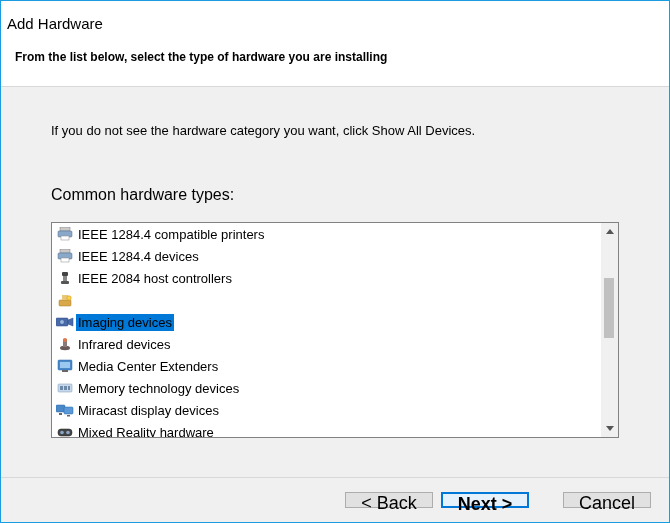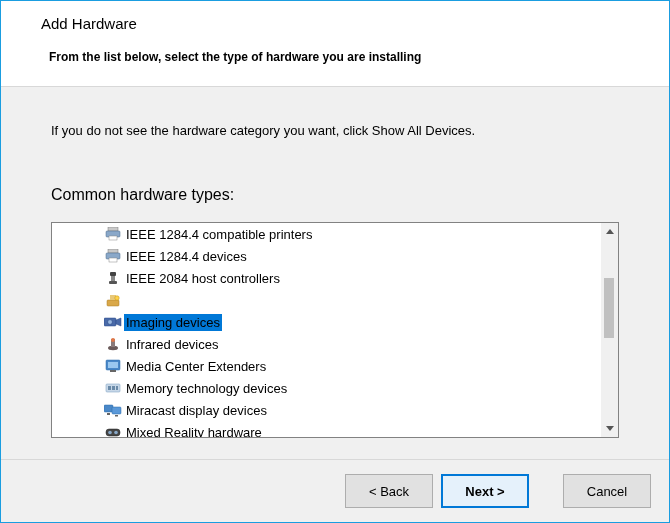--- a/index.html
+++ b/index.html
@@ -8,21 +8,21 @@
     font-size: 12px;
     background: #fff;
     width: 670px;
     height: 523px;
     border: 1px solid #1a9de0;
     display: flex;
     flex-direction: column;
     overflow: hidden;
   }
   .header {
-    padding: 14px 22px 22px 40px;
+    padding: 14px 22px 22px 6px;
     background: #fff;
   }
   .title {
     font-size: 15px;
     color: #000;
     margin-bottom: 18px;
   }
   .instruction {
     font-size: 12px;
     font-weight: bold;
@@ -50,21 +50,20 @@
   .listbox {
     background: #fff;
     border: 1px solid #828282;
     height: 216px;
     display: flex;
     overflow: hidden;
   }
   .list-inner {
     flex: 1;
     overflow: hidden;
-    margin-left: 48px;
   }
   .item {
     display: flex;
     align-items: center;
     height: 22px;
     padding-left: 4px;
     white-space: nowrap;
   }
   .item .ic {
     width: 18px;
@@ -111,24 +110,24 @@
   .footer {
     border-top: 1px solid #d8d8d8;
     background: #f0f0f0;
     padding: 14px 18px;
     display: flex;
     justify-content: flex-end;
     gap: 8px;
   }
   .btn {
     min-width: 88px;
-    height: 34px;
+    height: 16px;
     background: #e1e1e1;
     border: 1px solid #adadad;
-    font-size: 13px;
+    font-size: 18px;
     cursor: pointer;
     font-family: inherit;
   }
   .btn.primary {
     border: 2px solid #0078d7;
     background: #e5f1fb;
     font-weight: bold;
   }
   .gap { width: 18px; }
   svg { display: block; }

